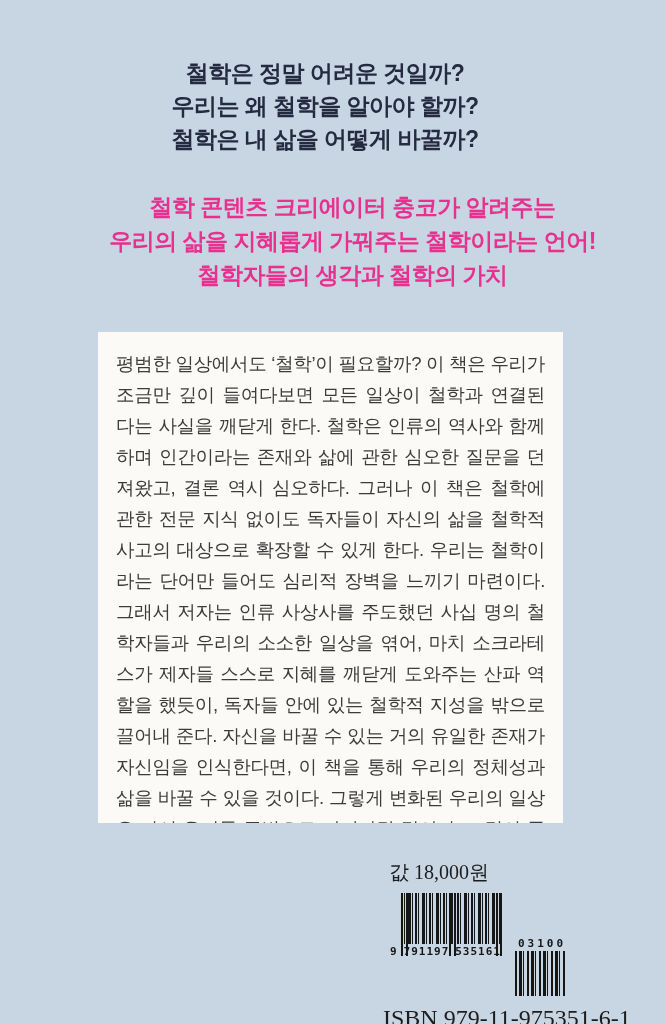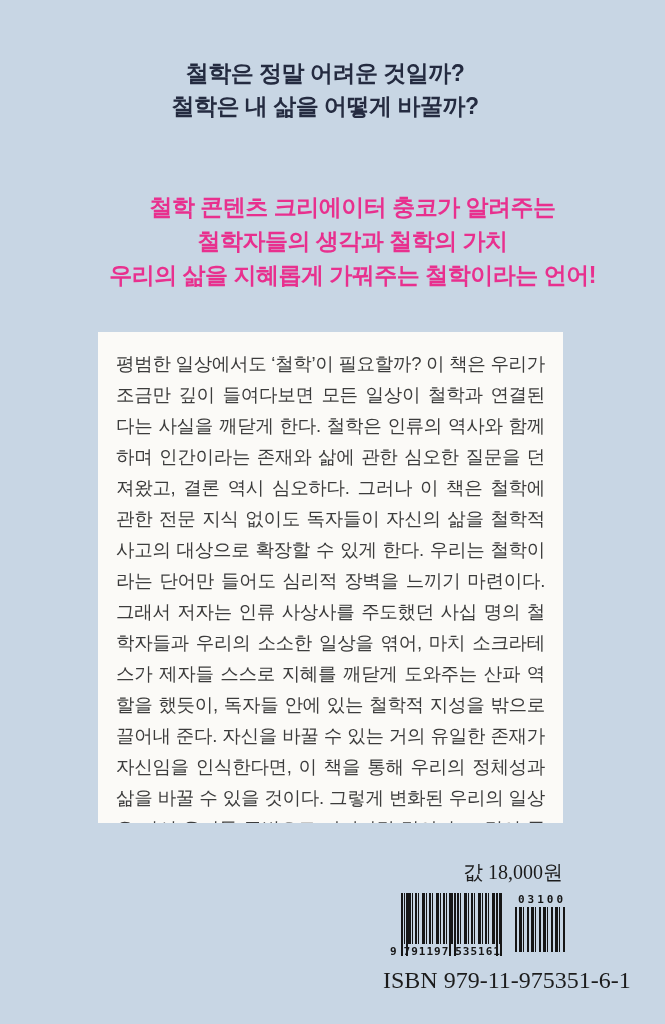--- a/index.html
+++ b/index.html
@@ -60,21 +60,20 @@
   }
 
   
   .bottom-block {
     position: absolute;
     top: 859px;
     right: 100px;
     width: 176px;
   }
   .price {
-    text-align: right;
     font-family: "Liberation Serif", "DejaVu Serif", serif;
     font-size: 20px;
     color: #1c1c1c;
     padding-right: 2px;
   }
   .barcode-row {
     display: flex;
     align-items: flex-start;
     gap: 13px;
     margin-top: 7px;
@@ -125,20 +124,21 @@
   }
   .digits-main span { background: transparent; }
   .barcode-addon { width: 50px; }
   .addon-digits {
     font-family: "DejaVu Sans Mono", monospace;
     font-size: 11px;
     font-weight: 700;
     color: #161616;
     letter-spacing: 3px;
     padding-left: 3px;
+    margin-top: 44px;
   }
   .bars-addon {
     margin-top: 1px;
     width: 50px;
     height: 45px;
     background: repeating-linear-gradient(90deg,
       #161616 0px, #161616 2px,
       transparent 2px, transparent 4px,
       #161616 4px, #161616 7px,
       transparent 7px, transparent 8px,
@@ -155,27 +155,28 @@
     margin-left: -6px;
   }
 </style>
 </head>
 <body>
 
 <div class="page">
 
   <div class="questions">
     <div>철학은 정말 어려운 것일까?</div>
+    <div>우리는 왜 철학을 알아야 할까?</div>
     <div>철학은 내 삶을 어떻게 바꿀까?</div>
   </div>
 
   <div class="tagline">
     <div>철학 콘텐츠 크리에이터 충코가 알려주는</div>
+    <div>우리의 삶을 지혜롭게 가꿔주는 철학이라는 언어!</div>
     <div>철학자들의 생각과 철학의 가치</div>
-    <div>우리의 삶을 지혜롭게 가꿔주는 철학이라는 언어!</div>
   </div>
 
   <div class="review-box">
     <div class="review-body">평범한 일상에서도 ‘철학’이 필요할까? 이 책은 우리가 조금만 깊이 들여다보면 모든 일상이 철학과 연결된다는 사실을 깨닫게 한다. 철학은 인류의 역사와 함께하며 인간이라는 존재와 삶에 관한 심오한 질문을 던져왔고, 결론 역시 심오하다. 그러나 이 책은 철학에 관한 전문 지식 없이도 독자들이 자신의 삶을 철학적 사고의 대상으로 확장할 수 있게 한다. 우리는 철학이라는 단어만 들어도 심리적 장벽을 느끼기 마련이다. 그래서 저자는 인류 사상사를 주도했던 사십 명의 철학자들과 우리의 소소한 일상을 엮어, 마치 소크라테스가 제자들 스스로 지혜를 깨닫게 도와주는 산파 역할을 했듯이, 독자들 안에 있는 철학적 지성을 밖으로 끌어내 준다. 자신을 바꿀 수 있는 거의 유일한 존재가 자신임을 인식한다면, 이 책을 통해 우리의 정체성과 삶을 바꿀 수 있을 것이다. 그렇게 변화된 우리의 일상은 다시 우리들 주변으로 퍼져나갈 것이다. 그것이 공동체이며 우리는 그 안에서 함께 살아가니까.</div>
 
   </div>
 
   <div class="bottom-block">
     <div class="price">값 18,000원</div>
 

